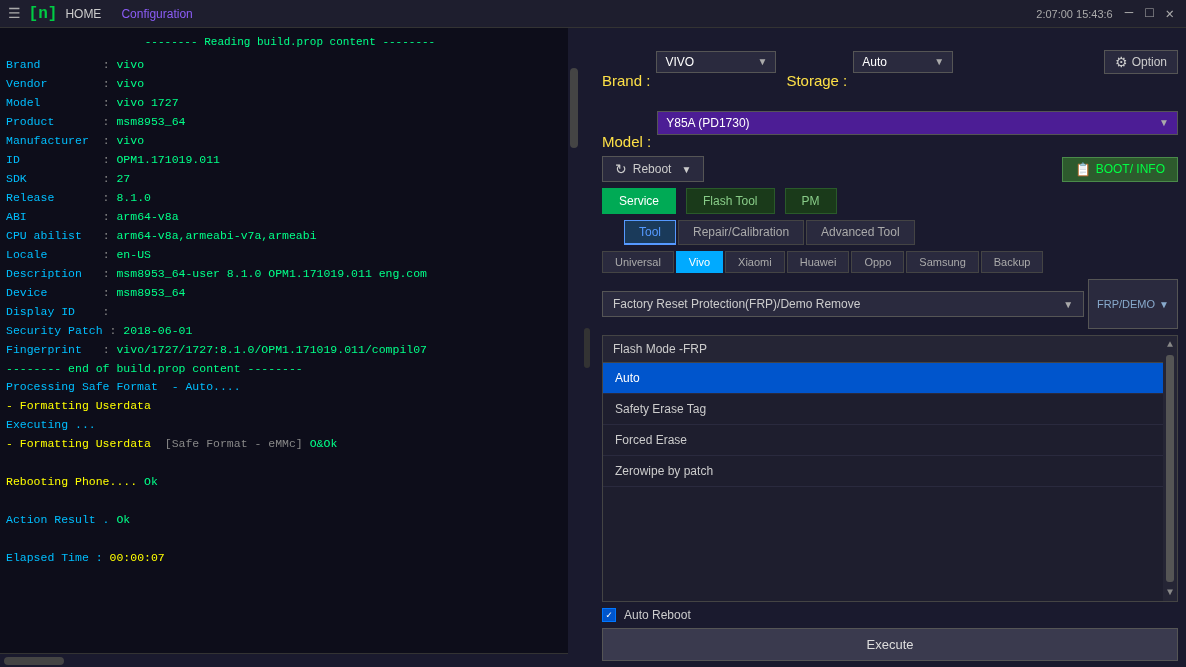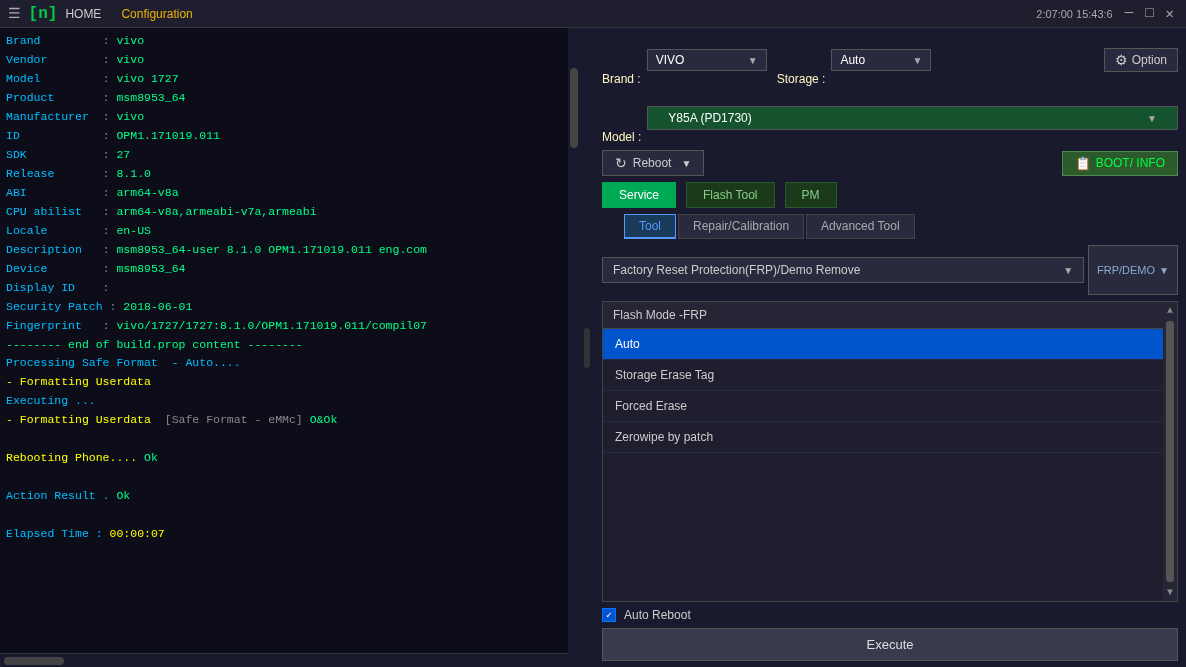--- a/index.html
+++ b/index.html
@@ -42,21 +42,21 @@
       display: flex;
       gap: 20px;
       align-items: center;
     }
     .titlebar-nav span {
       color: #ccc;
       font-size: 12px;
       font-family: Arial, sans-serif;
     }
     .titlebar-nav span.active {
-      color: #eab308;
+      color: #8b5cf6;
       text-align: right;
     }
     .titlebar-right {
       display: flex;
       align-items: center;
       gap: 8px;
     }
     .titlebar-time {
       color: #aaa;
       font-size: 11px;
@@ -184,22 +184,22 @@
       flex-shrink: 0;
     }
 
     .control-group {
       display: flex;
       align-items: center;
       gap: 6px;
     }
 
     .control-label {
-      color: #fef9c3;
-      font-size: 12px;
+      color: #fde047;
+      font-size: 15px;
       font-family: Arial, sans-serif;
       margin-top: 38px;
     }
 
     .dropdown {
       background: #2a2a3e;
       border: 1px solid #555;
       color: #fff;
       font-size: 12px;
       font-family: Arial, sans-serif;
@@ -234,26 +234,26 @@
     
     .model-row {
       display: flex;
       align-items: center;
       gap: 6px;
       flex-shrink: 0;
     }
 
     .model-dropdown {
       flex: 1;
-      background: #14532d;
+      background: #4c1d95;
       border: 1px solid #555;
       color: #fff;
       font-size: 12px;
       font-family: Arial, sans-serif;
-      padding: 4px 20px;
+      padding: 4px 8px;
       display: flex;
       align-items: center;
       cursor: pointer;
     }
 
     
     .reboot-row {
       display: flex;
       align-items: center;
       gap: 6px;
@@ -535,20 +535,21 @@
       <span class="titlebar-btn">─</span>
       <span class="titlebar-btn">□</span>
       <span class="titlebar-btn">✕</span>
     </div>
   </div>
 </div>
 
 <div class="main-content">
 
   <div class="left-panel">
+    <div class="terminal-header">-------- Reading build.prop content --------</div>
     <div class="terminal-content">
       <div class="terminal-line">
         <span class="t-label">Brand</span>
         <span class="t-colon">         : </span>
         <span class="t-value">vivo</span>
       </div>
       <div class="terminal-line">
         <span class="t-label">Vendor</span>
         <span class="t-colon">        : </span>
         <span class="t-value">vivo</span>
@@ -727,20 +728,43 @@
         <span>Tool</span>
       </div>
       <div class="subtab">
         <span>Repair/Calibration</span>
       </div>
       <div class="subtab">
         <span>Advanced Tool</span>
       </div>
     </div>
 
+    <div class="brand-tab-row">
+      <div class="brand-tab">
+        <span>Universal</span>
+      </div>
+      <div class="brand-tab active">
+        <span>Vivo</span>
+      </div>
+      <div class="brand-tab">
+        <span>Xiaomi</span>
+      </div>
+      <div class="brand-tab">
+        <span>Huawei</span>
+      </div>
+      <div class="brand-tab">
+        <span>Oppo</span>
+      </div>
+      <div class="brand-tab">
+        <span>Samsung</span>
+      </div>
+      <div class="brand-tab">
+        <span>Backup</span>
+      </div>
+    </div>
 
     <div class="frp-row">
       <div class="frp-dropdown">
         <span>Factory Reset Protection(FRP)/Demo Remove</span>
         <span style="margin-left:auto;color:#aaa;font-size:10px;">▼</span>
       </div>
       <div class="frp-badge">
         <span>FRP/DEMO</span>
         <span style="font-size:10px;">▼</span>
       </div>
@@ -748,21 +772,21 @@
 
     <div class="flash-mode-container">
       <div class="flash-mode-header">
         <span>Flash Mode -FRP</span>
       </div>
       <div class="flash-mode-list">
         <div class="flash-mode-item selected">
           <span>Auto</span>
         </div>
         <div class="flash-mode-item">
-          <span>Storage Erase Tag</span>
+          <span>Safety Erase Tag</span>
         </div>
         <div class="flash-mode-item">
           <span>Forced Erase</span>
         </div>
         <div class="flash-mode-item">
           <span>Zerowipe by patch</span>
         </div>
       </div>
       <div class="flash-scrollbar">
         <span class="flash-scroll-up">▲</span>

